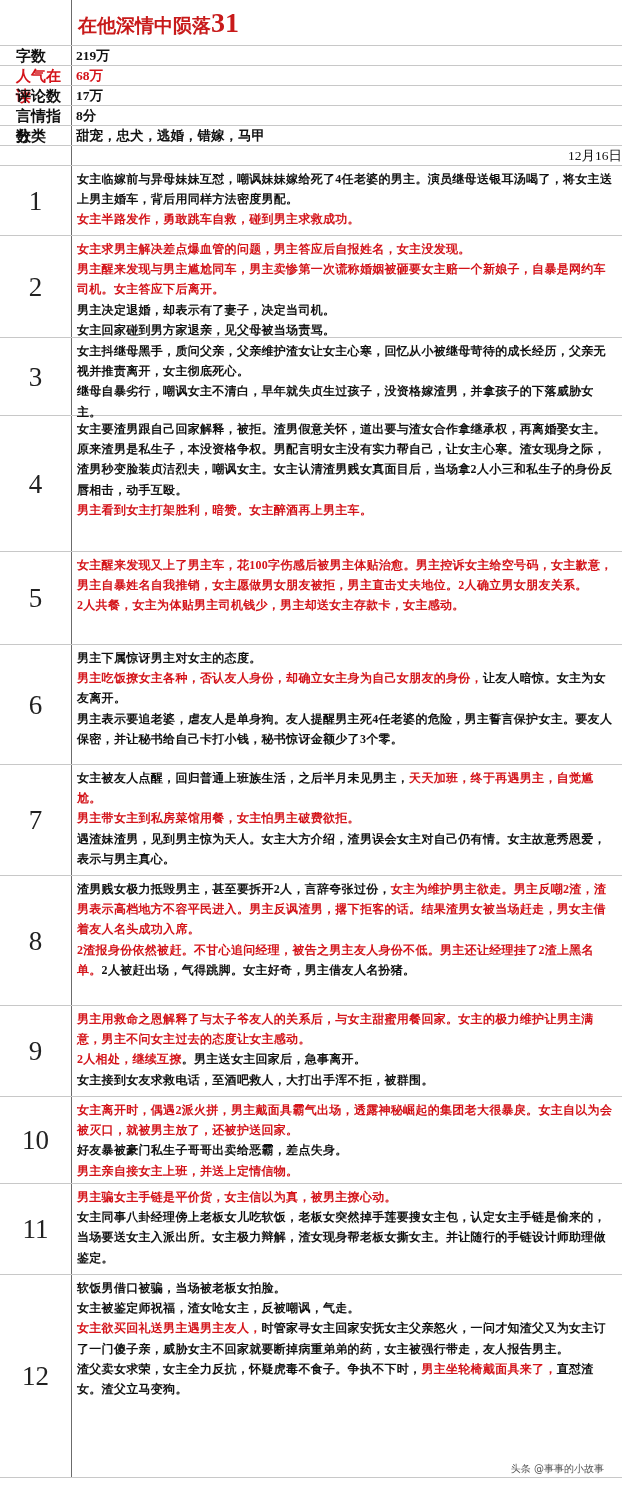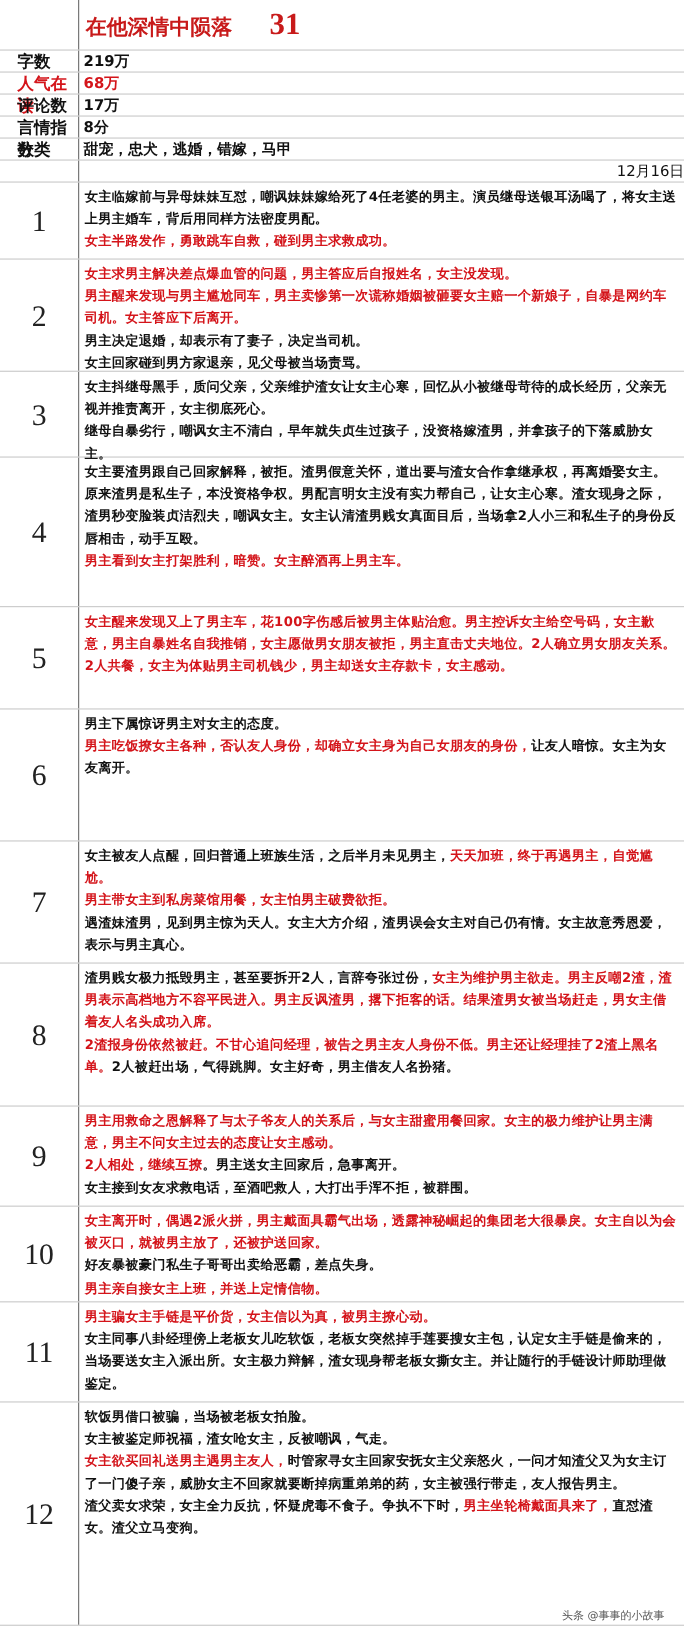--- a/index.html
+++ b/index.html
@@ -2,26 +2,26 @@
 <html><head>
 <meta charset="utf-8">
 <style>
   html, body { margin: 0; padding: 0; background: #ffffff; }
   body { width: 622px; height: 1500px; position: relative; overflow: hidden;
          font-family: "DejaVu Sans", sans-serif; color: #111; }
   .sheet { position: absolute; left: 0; top: 0; width: 622px; }
   .row { position: relative; display: flex; border-bottom: 1px solid #c8c8c8; box-sizing: border-box; }
   .lab { width: 72px; flex: 0 0 72px; border-right: 1px solid #6b6b6b; box-sizing: border-box;
          font-size: 15px; font-weight: bold; line-height: 20px; padding-left: 16px; }
-  .val { flex: 1; font-size: 13.5px; font-weight: bold; line-height: 20px; padding-left: 4px; }
+  .val { flex: 1; font-size: 13.5px; font-weight: bold; line-height: 20px; padding-left: 4px; font-family: Liberation Serif, serif; }
   .red { color: #d4141a; }
   .title-row { height: 46px; }
   .title-row .val { font-family: "DejaVu Serif", serif; color: #c81a1a; font-size: 19px; line-height: 46px;
                     padding-left: 6px; }
-  .title-num { font-family: "Liberation Serif", serif; font-size: 28px; margin-left: 34px; }
+  .title-num { font-family: "Liberation Serif", serif; font-size: 28px; }
   .meta { height: 20px; }
   .date-row { height: 20px; }
   .date-row .val { text-align: right; font-weight: normal; font-size: 13.5px; }
   .ep .lab { display: flex; align-items: center; justify-content: center; padding-left: 0;
              font-family: "Liberation Serif", serif; font-weight: normal; font-size: 27px; color: #222; }
   .ep .val { font-size: 12px; line-height: 20.2px; padding: 3px 4px 3px 5px; letter-spacing: 0.3px; }
   .ep .val p { margin: 0; }
   .footer { position: absolute; right: 18px; top: 1462px; font-size: 10px; color: #555; }
 </style>
 </head>
@@ -96,20 +96,21 @@
         <div class="val">
           <p><span class="red">女主醒来发现又上了男主车，花100字伤感后被男主体贴治愈。男主控诉女主给空号码，女主歉意，男主自暴姓名自我推销，女主愿做男女朋友被拒，男主直击丈夫地位。2人确立男女朋友关系。</span></p>
           <p><span class="red">2人共餐，女主为体贴男主司机钱少，男主却送女主存款卡，女主感动。</span></p>
         </div>
       </div>
       <div class="row ep" style="height: 120px;">
         <div class="lab">6</div>
         <div class="val">
           <p><span>男主下属惊讶男主对女主的态度。</span></p>
           <p><span class="red">男主吃饭撩女主各种，否认友人身份，却确立女主身为自己女朋友的身份，</span><span>让友人暗惊。女主为女友离开。</span></p>
+          <p><span>男主表示要追老婆，虐友人是单身狗。友人提醒男主死4任老婆的危险，男主誓言保护女主。要友人保密，并让秘书给自己卡打小钱，秘书惊讶金额少了3个零。</span></p>
         </div>
       </div>
       <div class="row ep" style="height: 111px;">
         <div class="lab">7</div>
         <div class="val">
           <p><span>女主被友人点醒，回归普通上班族生活，之后半月未见男主，</span><span class="red">天天加班，终于再遇男主，自觉尴尬。</span></p>
           <p><span class="red">男主带女主到私房菜馆用餐，女主怕男主破费欲拒。</span></p>
           <p><span>遇渣妹渣男，见到男主惊为天人。女主大方介绍，渣男误会女主对自己仍有情。女主故意秀恩爱，表示与男主真心。</span></p>
         </div>
       </div>

